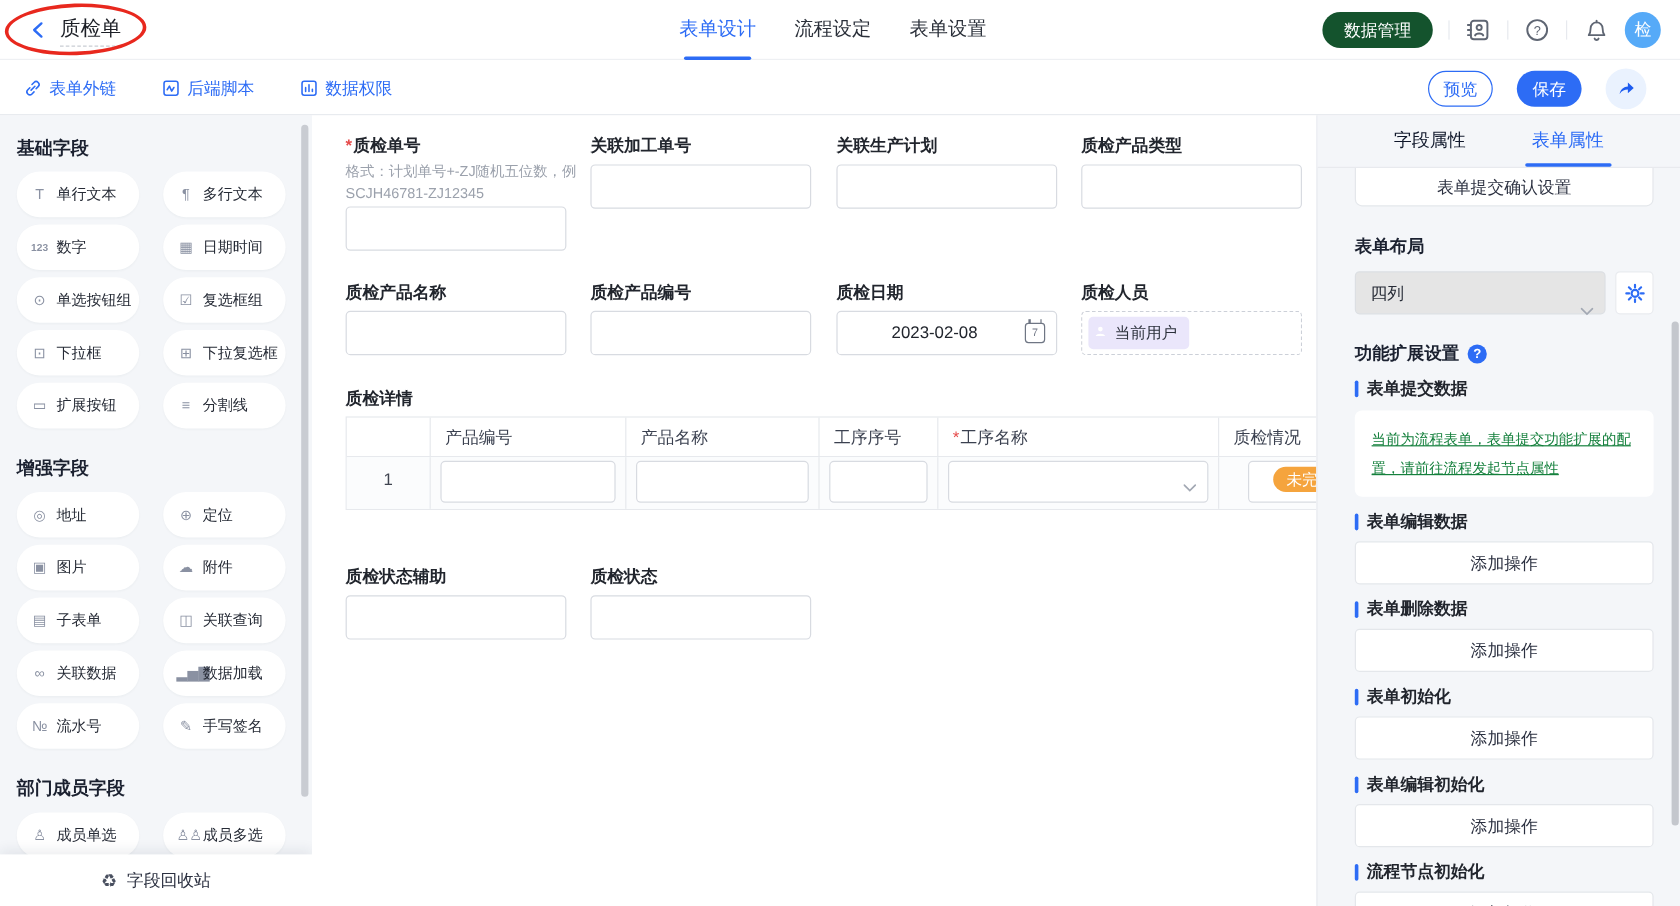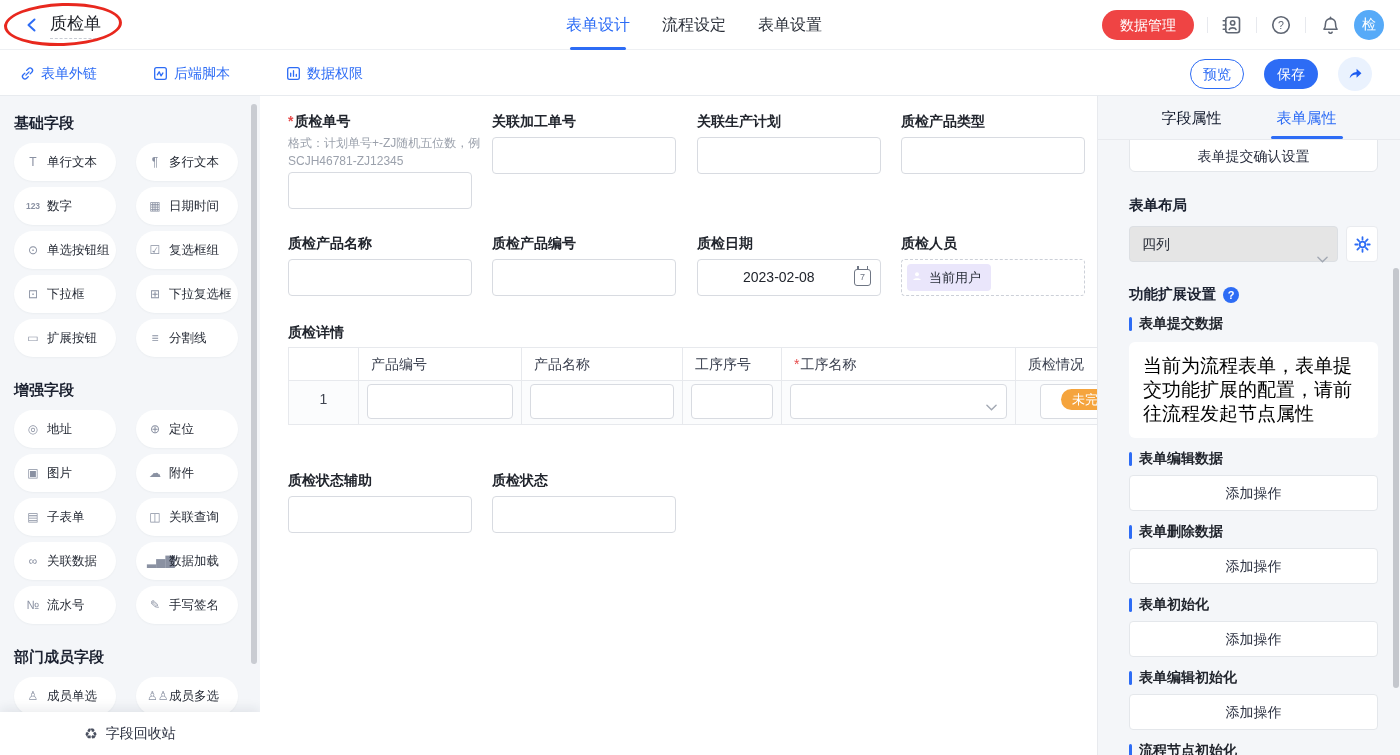--- a/index.html
+++ b/index.html
@@ -10,28 +10,28 @@
   .topbar { position:absolute; left:0; top:0; width:1400px; height:50px; background:#fff; border-bottom:1px solid #eef0f3; z-index:30; }
   .tb-left { position:absolute; left:24px; top:0; height:50px; display:flex; align-items:center; gap:10px; }
   .back-btn { display:flex; align-items:center; cursor:pointer; }
   .pg-title { font-size:17px; color:#1c1f26; padding-bottom:3px; border-bottom:1px dashed #c9cdd4; }
   .red-ellipse { position:absolute; left:4px; top:3px; width:118px; height:43px; border:3px solid #e8281e; border-radius:50%; transform:rotate(-2deg); pointer-events:none; z-index:40; }
   .tb-tabs { position:absolute; left:566px; top:0; height:50px; display:flex; gap:32px; }
   .tb-tab { width:64px; height:50px; line-height:50px; text-align:center; font-size:16px; color:#2b303a; cursor:pointer; position:relative; }
   .tb-tab.active { color:#2d6cf5; }
   .tb-tab.active::after { content:""; position:absolute; left:4px; bottom:0; width:56px; height:3px; background:#2d6cf5; border-radius:2px; }
   .tb-right { position:absolute; right:16px; top:0; height:50px; display:flex; align-items:center; gap:13px; }
-  .btn-green { height:30px; padding:0 18px; border-radius:16px; background:#ef4444; color:#fff; font-size:14px; line-height:30px; cursor:pointer; }
+  .btn-green { height:30px; padding:0 18px; border-radius:16px; background:#14532d; color:#fff; font-size:14px; line-height:30px; cursor:pointer; }
   .tb-sep { width:1px; height:16px; background:#e7e9ee; }
   .tb-ic { width:22px; height:22px; display:flex; align-items:center; justify-content:center; color:#5f6673; cursor:pointer; }
   .avatar { width:30px; height:30px; border-radius:50%; background:#56aaf8; color:#fff; font-size:14px; display:flex; align-items:center; justify-content:center; cursor:pointer; }
 
   
   .toolbar { position:absolute; left:0; top:51px; width:1400px; height:45px; background:#fff; border-bottom:1px solid #e8ebef; z-index:20; }
-  .tl-links { position:absolute; left:20px; top:0; height:45px; display:flex; align-items:center; gap:56px; }
+  .tl-links { position:absolute; left:20px; top:0; height:45px; display:flex; align-items:center; gap:38px; }
   .tl-link { display:flex; align-items:center; gap:6px; color:#2d6cf5; font-size:14px; cursor:pointer; }
   .tl-right { position:absolute; right:28px; top:0; height:45px; display:flex; align-items:center; gap:20px; }
   .btn-outline { width:54px; height:30px; border:1px solid #2d6cf5; border-radius:16px; background:#fff; color:#2d6cf5; font-size:14px; text-align:center; line-height:28px; cursor:pointer; }
   .btn-solid { width:54px; height:30px; border-radius:16px; background:#2d6cf5; color:#fff; font-size:14px; text-align:center; line-height:30px; cursor:pointer; }
   .btn-share { width:34px; height:34px; border-radius:50%; background:#eaf2fe; display:flex; align-items:center; justify-content:center; cursor:pointer; }
 
   
   .sidebar { position:absolute; left:0; top:96px; width:260px; height:659px; background:#f4f6f9; overflow:hidden; padding:18px 14px 0 14px; }
   .sb-title { font-size:15px; font-weight:bold; color:#1b2130; height:20px; margin-bottom:9px; }
   .sb-grid { display:grid; grid-template-columns:102px 102px; column-gap:20px; row-gap:6px; margin-bottom:24px; }
@@ -84,21 +84,21 @@
   .p-box-cut { margin-top:-16px; height:48px; background:#fff; border:1px solid #e4e7eb; border-radius:6px; text-align:center; font-size:14px; color:#2b3040; line-height:62px; cursor:pointer; }
   .p-lb { margin-top:24px; font-size:14.5px; font-weight:bold; color:#1b2130; height:17px; }
   .p-row { margin-top:13px; display:flex; gap:8px; }
   .p-select { width:210px; height:36px; background:#e5e5e5; border:1px solid #dcdfe3; border-radius:4px; font-size:14px; color:#262b36; line-height:34px; padding-left:12px; position:relative; cursor:pointer; }
   .p-gear { width:32px; height:36px; background:#fff; border:1px solid #e9ebef; border-radius:4px; display:flex; align-items:center; justify-content:center; cursor:pointer; }
   .p-ext { margin-top:24px; display:flex; align-items:center; gap:7px; font-size:14.5px; font-weight:bold; color:#1b2130; height:17px; }
   .qbadge { width:16px; height:16px; border-radius:50%; background:#2d6cf5; color:#fff; font-size:11px; font-weight:bold; display:flex; align-items:center; justify-content:center; }
   .p-sec { margin-top:13px; display:flex; align-items:center; gap:7px; height:16px; }
   .p-sec .bar { width:3px; height:14px; background:#2d6cf5; border-radius:2px; }
   .p-sec .st { font-size:14px; font-weight:bold; color:#21252d; }
-  .p-warn { margin-top:10px; background:#fff; border-radius:6px; padding:12px 14px; font-size:19px; line-height:24px; color:#000000; }
+  .p-warn { margin-top:10px; background:#fff; border-radius:6px; padding:12px 14px; font-size:12px; line-height:24px; color:#15803d;text-decoration:underline; }
   .p-btn { margin-top:8px; height:36px; background:#fff; border:1px solid #e4e7eb; border-radius:4px; text-align:center; font-size:14px; color:#2b3040; line-height:34px; cursor:pointer; }
   .p-scroll { position:absolute; right:1px; top:172px; width:6px; height:420px; background:#c4c7cd; border-radius:3px; }
 </style>
 </head>
 <body>
 
 <div class="topbar">
   <div class="tb-left">
     <span class="back-btn">
       <svg width="16" height="16" viewBox="0 0 16 16">

